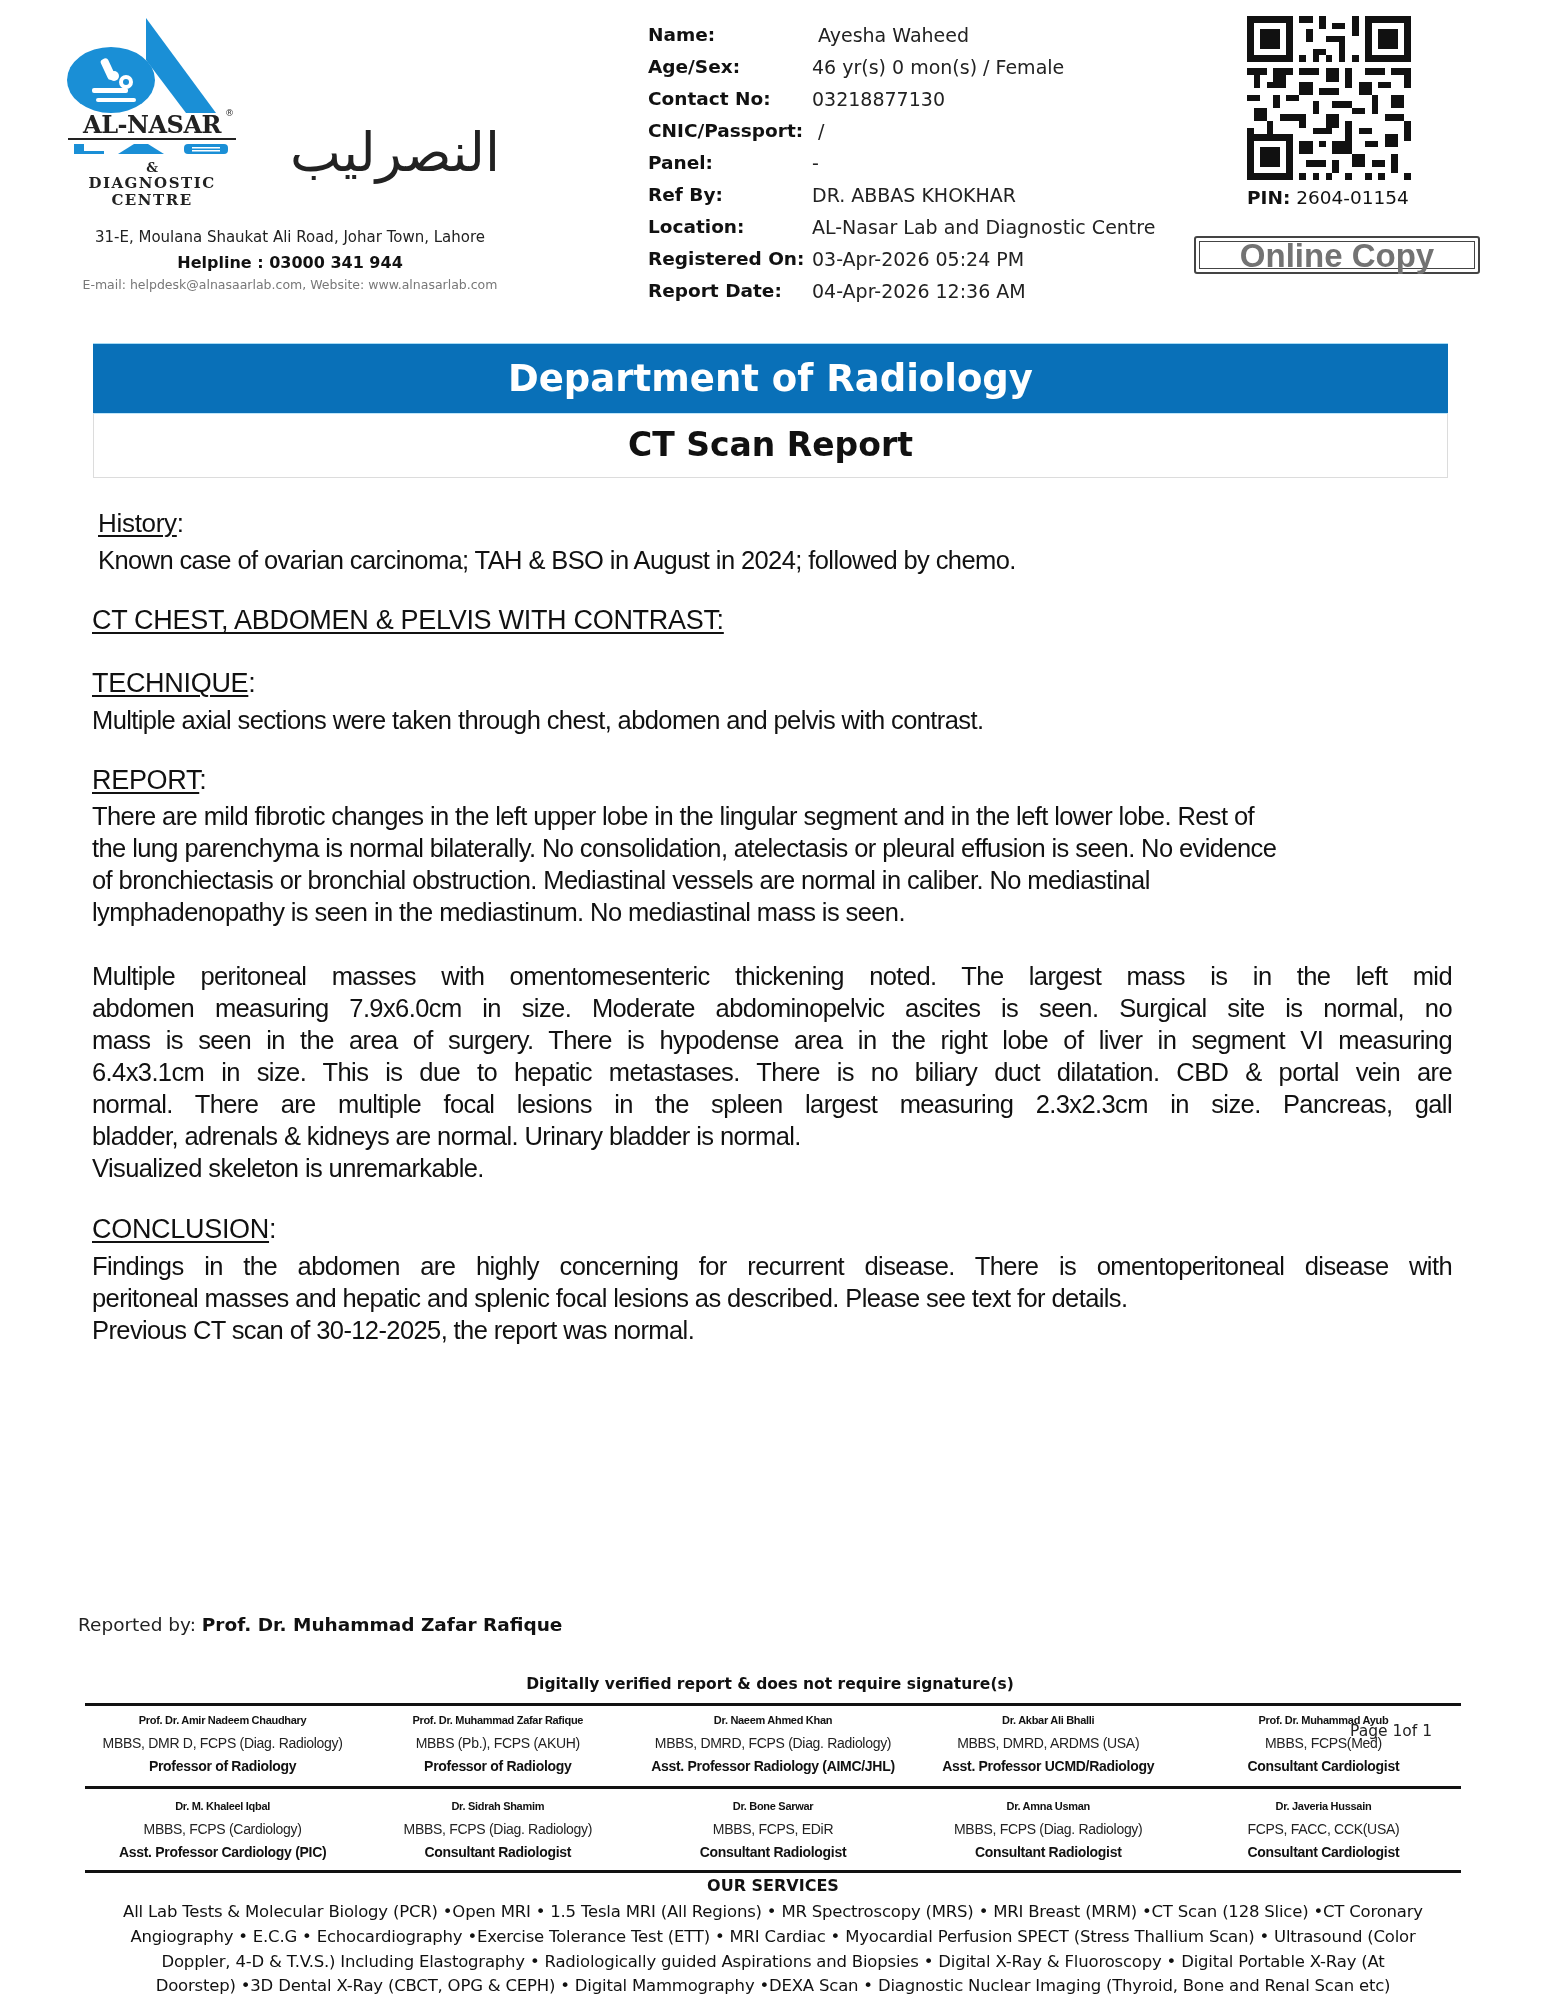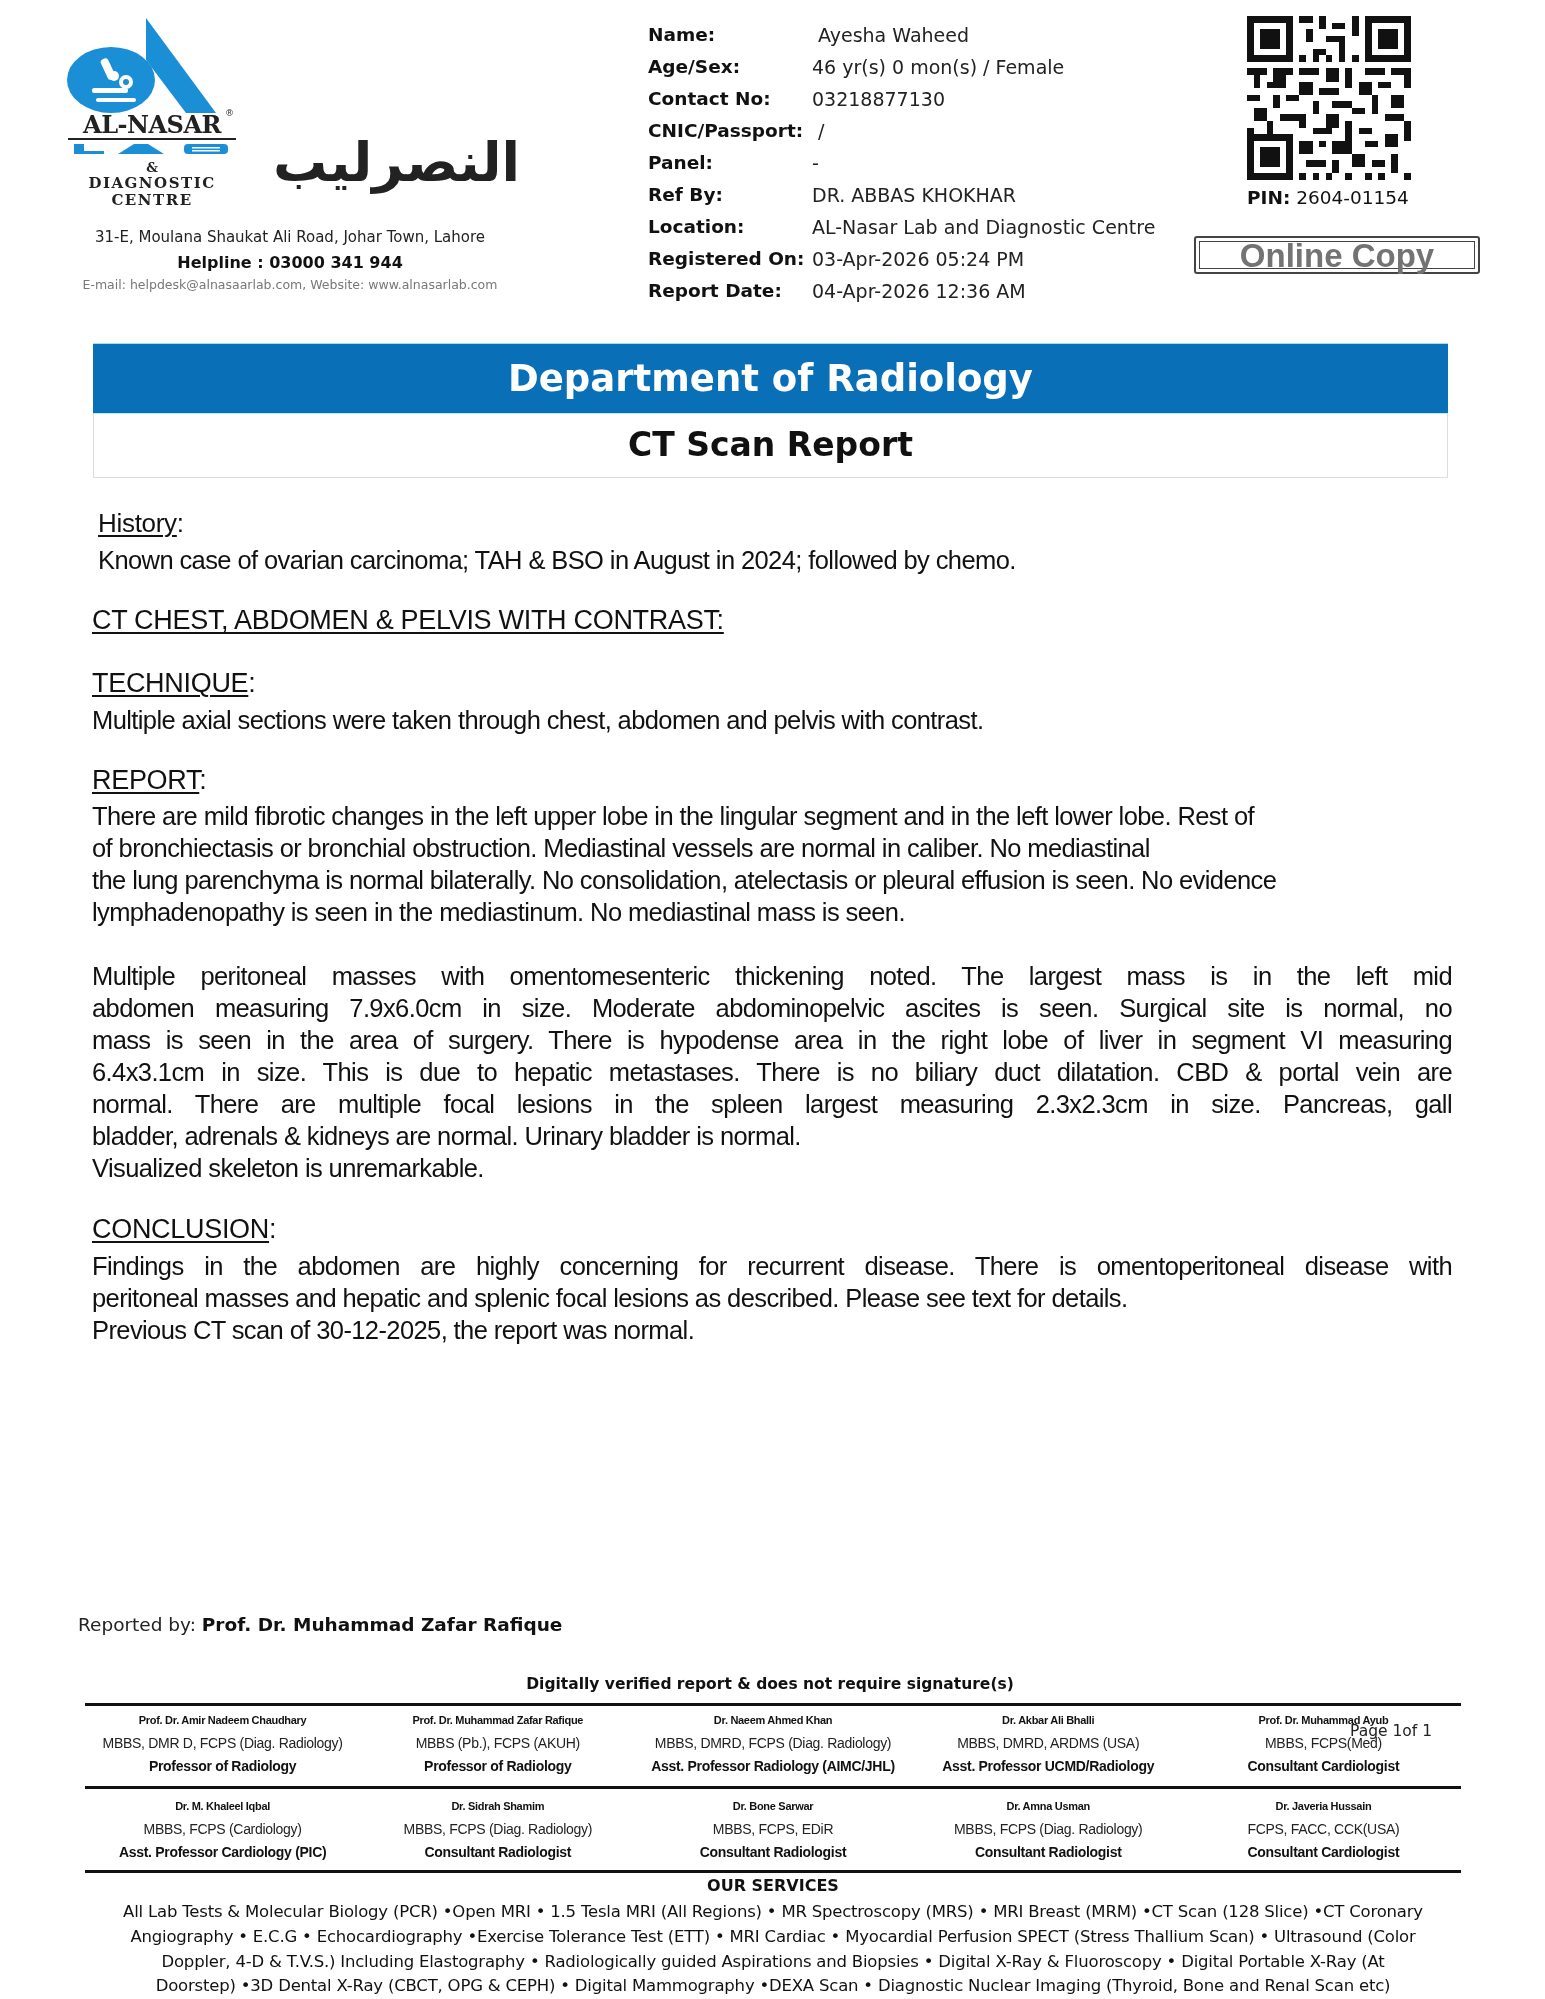--- a/index.html
+++ b/index.html
@@ -6,21 +6,21 @@
   body { width: 1545px; height: 1999px; position: relative; overflow: hidden; color: #111; font-family: "DejaVu Sans", sans-serif; }
   .abs { position: absolute; }
 
   
   .logo { left: 66px; top: 18px; width: 170px; height: 192px; }
   .logo-name { left: 68px; top: 112px; width: 168px; text-align: center; font-family: "DejaVu Serif", serif; font-weight: bold; font-size: 24px; letter-spacing: -0.5px; color: #222; border-bottom: 2px solid #222; line-height: 26px; }
   .logo-reg { left: 225px; top: 108px; font-size: 9px; color: #333; }
   .logo-lab { left: 72px; top: 142px; width: 160px; height: 14px; }
   .logo-amp { left: 68px; top: 160px; width: 168px; text-align: center; font-family: "DejaVu Serif", serif; font-weight: bold; font-size: 13px; color: #222; }
   .logo-diag { left: 60px; top: 175px; width: 184px; text-align: center; font-family: "DejaVu Serif", serif; font-weight: bold; font-size: 15px; letter-spacing: 1.5px; color: #222; line-height: 17px; }
-  .arabic { left: 270px; top: 128px; width: 250px; text-align: right; font-family: "DejaVu Sans", sans-serif; font-weight: bold; font-size: 54px; color: #222; direction: rtl; line-height: 70px; }
+  .arabic { left: 270px; top: 118px; width: 250px; text-align: center; font-family: "DejaVu Sans", sans-serif; font-weight: normal; font-size: 54px; color: #222; direction: rtl; line-height: 70px; }
 
   .addr { left: 60px; width: 460px; text-align: center; font-family: "DejaVu Sans", sans-serif; }
   .addr1 { top: 228px; font-size: 15px; color: #222; }
   .addr2 { top: 253px; font-size: 16px; font-weight: bold; color: #111; }
   .addr3 { top: 277px; font-size: 12.5px; color: #777; }
 
   
   .pinfo { left: 648px; top: 20px; }
   .prow { position: absolute; left: 0; height: 30px; white-space: nowrap; font-family: "DejaVu Sans", sans-serif; font-size: 19px; line-height: 30px; }
   .plabel { position: absolute; left: 0; font-weight: bold; color: #111; font-size: 18.5px; }
@@ -239,22 +239,22 @@
 
 <div class="abs sec-head body-text" style="left:92px; top:605px; font-size:27px;"><u>CT CHEST, ABDOMEN &amp; PELVIS WITH CONTRAST:</u></div>
 
 <div class="abs sec-head body-text" style="left:92px; top:668px;"><u>TECHNIQUE</u><span>:</span></div>
 <div class="line body-text" style="top:704px;">Multiple axial sections were taken through chest, abdomen and pelvis with contrast.</div>
 
 <div class="abs sec-head body-text" style="left:92px; top:765px;"><u>REPORT</u><span>:</span></div>
 
 <div class="para body-text" style="top:800px;">
   <span class="l">There are mild fibrotic changes in the left upper lobe in the lingular segment and in the left lower lobe. Rest of</span>
+  <span class="l">the lung parenchyma is normal bilaterally. No consolidation, atelectasis or pleural effusion is seen. No evidence</span>
   <span class="l">of bronchiectasis or bronchial obstruction. Mediastinal vessels are normal in caliber. No mediastinal</span>
-  <span class="l">the lung parenchyma is normal bilaterally. No consolidation, atelectasis or pleural effusion is seen. No evidence</span>
   <span class="l">lymphadenopathy is seen in the mediastinum. No mediastinal mass is seen.</span>
 </div>
 
 <div class="para body-text" style="top:960px; width:1360px;">
   <span class="l j">Multiple peritoneal masses with omentomesenteric thickening noted. The largest mass is in the left mid</span>
   <span class="l j">abdomen measuring 7.9x6.0cm in size. Moderate abdominopelvic ascites is seen. Surgical site is normal, no</span>
   <span class="l j">mass is seen in the area of surgery. There is hypodense area in the right lobe of liver in segment VI measuring</span>
   <span class="l j">6.4x3.1cm in size. This is due to hepatic metastases. There is no biliary duct dilatation. CBD &amp; portal vein are</span>
   <span class="l j">normal. There are multiple focal lesions in the spleen largest measuring 2.3x2.3cm in size. Pancreas, gall</span>
   <span class="l">bladder, adrenals &amp; kidneys are normal. Urinary bladder is normal.</span>

